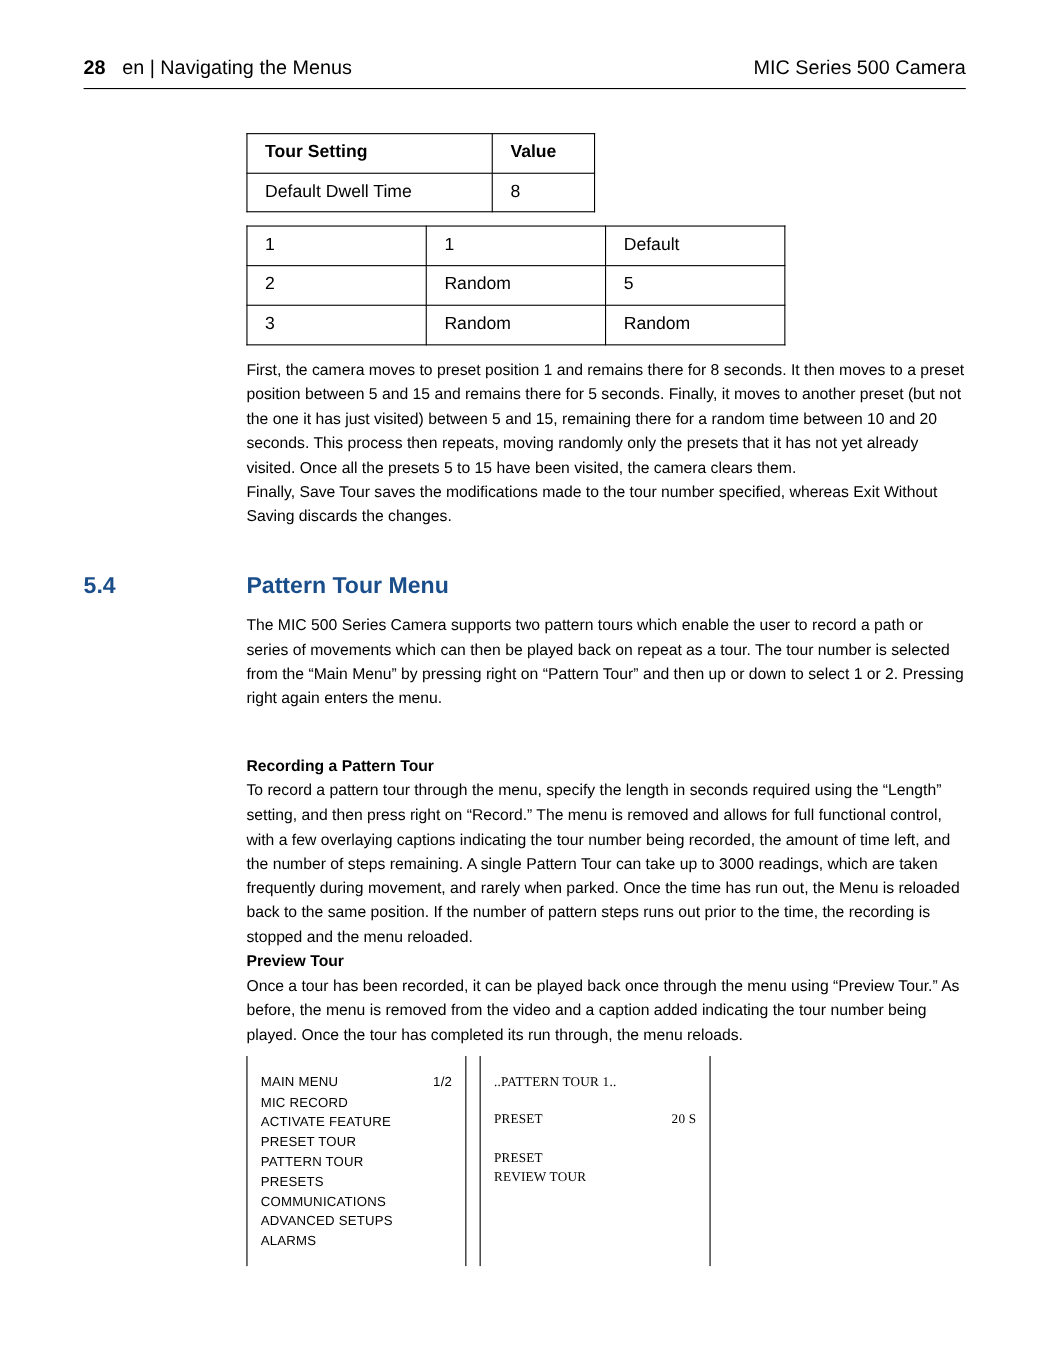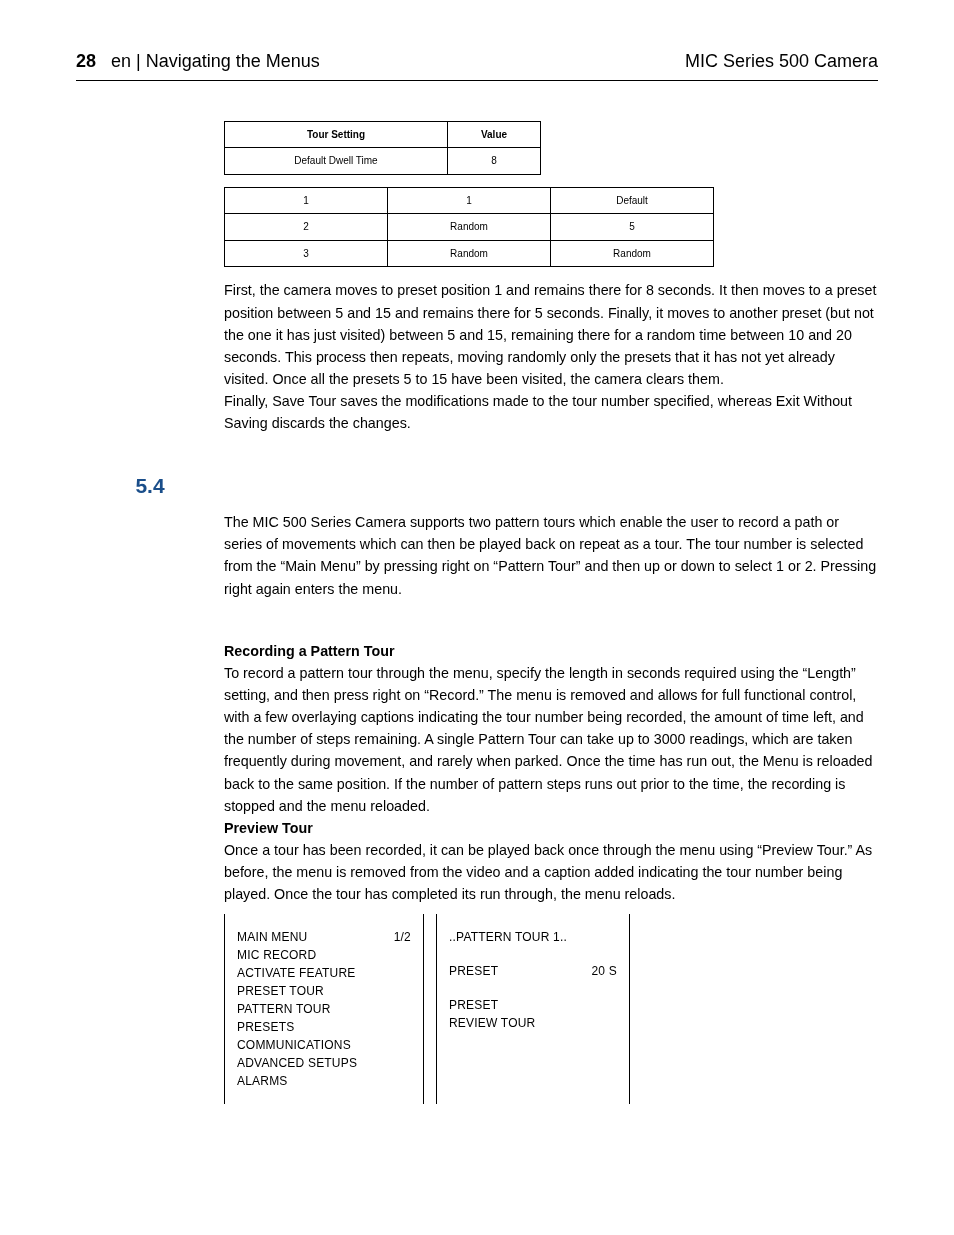--- a/index.html
+++ b/index.html
@@ -29,40 +29,39 @@
   .content {
     margin-left: 148px; 
   }
   table.data {
     border-collapse: collapse;
     margin: 6px 0 12px 0;
   }
   table.data th, table.data td {
     border: 1px solid #000;
     padding: 5px 16px;
-    text-align: center;
-    font-size: 10px;
+    text-align: left;
+    font-size: 16px;
   }
   table.data th { font-weight: bold; }
   .t1 td:first-child, .t1 th:first-child { width: 190px; }
   .t1 td:last-child, .t1 th:last-child { width: 60px; margin-top: 16px; }
   .t2 th, .t2 td { width: 130px; }
   .para { margin: 0 0 0 0; }
   .section-row {
     display: flex;
     align-items: baseline;
     margin: 36px 0 8px 0;
   }
   .secnum {
     width: 148px;
     flex: 0 0 148px;
     font-size: 21px;
     font-weight: bold;
     color: #1a4e8a;
-    text-align: center;
   }
   .sectitle {
     font-size: 21px;
     font-weight: bold;
     color: #1a4e8a;
   }
   .subhead {
     font-weight: bold;
     margin-top: 0;
   }
@@ -75,21 +74,21 @@
     letter-spacing: 0.2px;
   }
   .menu-box {
     border-left: 1px solid #000;
     border-right: 1px solid #000;
     padding: 14px 12px 14px 12px;
     min-height: 172px;
     box-sizing: border-box;
   }
   .menu-box.left { width: 200px; }
-  .menu-box.right { width: 194px; }
+  .menu-box.right { width: 210px; font-family: Liberation Serif, serif; }
   .menu-box .row1 { display: flex; justify-content: space-between; }
   .menu-box .li { margin: 0; line-height: 1.5; }
   .menu-box .sp { height: 16px; }
   .gap-block { height: 40px; }
 </style>
 </head>
 <body>
 
 <div class="page">
 
@@ -136,20 +135,21 @@
     </tbody>
       </table>
 
     <p class="para">First, the camera moves to preset position 1 and remains there for 8 seconds. It then moves to a preset position between 5 and 15 and remains there for 5 seconds. Finally, it moves to another preset (but not the one it has just visited) between 5 and 15, remaining there for a random time between 10 and 20 seconds. This process then repeats, moving randomly only the presets that it has not yet already visited. Once all the presets 5 to 15 have been visited, the camera clears them.</p>
     <p class="para">Finally, Save Tour saves the modifications made to the tour number specified, whereas Exit Without Saving discards the changes.</p>
 
   </div>
 
   <div class="section-row">
     <div class="secnum">5.4</div>
+    <div class="sectitle">Pattern Tour Menu</div>
   </div>
 
   <div class="content">
     <p class="para">The MIC 500 Series Camera supports two pattern tours which enable the user to record a path or series of movements which can then be played back on repeat as a tour. The tour number is selected from the “Main Menu” by pressing right on “Pattern Tour” and then up or down to select 1 or 2. Pressing right again enters the menu.</p>
 
     <div class="gap-block"></div>
 
     <div class="subhead">Recording a Pattern Tour</div>
     <p class="para">To record a pattern tour through the menu, specify the length in seconds required using the “Length” setting, and then press right on “Record.” The menu is removed and allows for full functional control, with a few overlaying captions indicating the tour number being recorded, the amount of time left, and the number of steps remaining. A single Pattern Tour can take up to 3000 readings, which are taken frequently during movement, and rarely when parked. Once the time has run out, the Menu is reloaded back to the same position. If the number of pattern steps runs out prior to the time, the recording is stopped and the menu reloaded.</p>
     <div class="subhead">Preview Tour</div>

